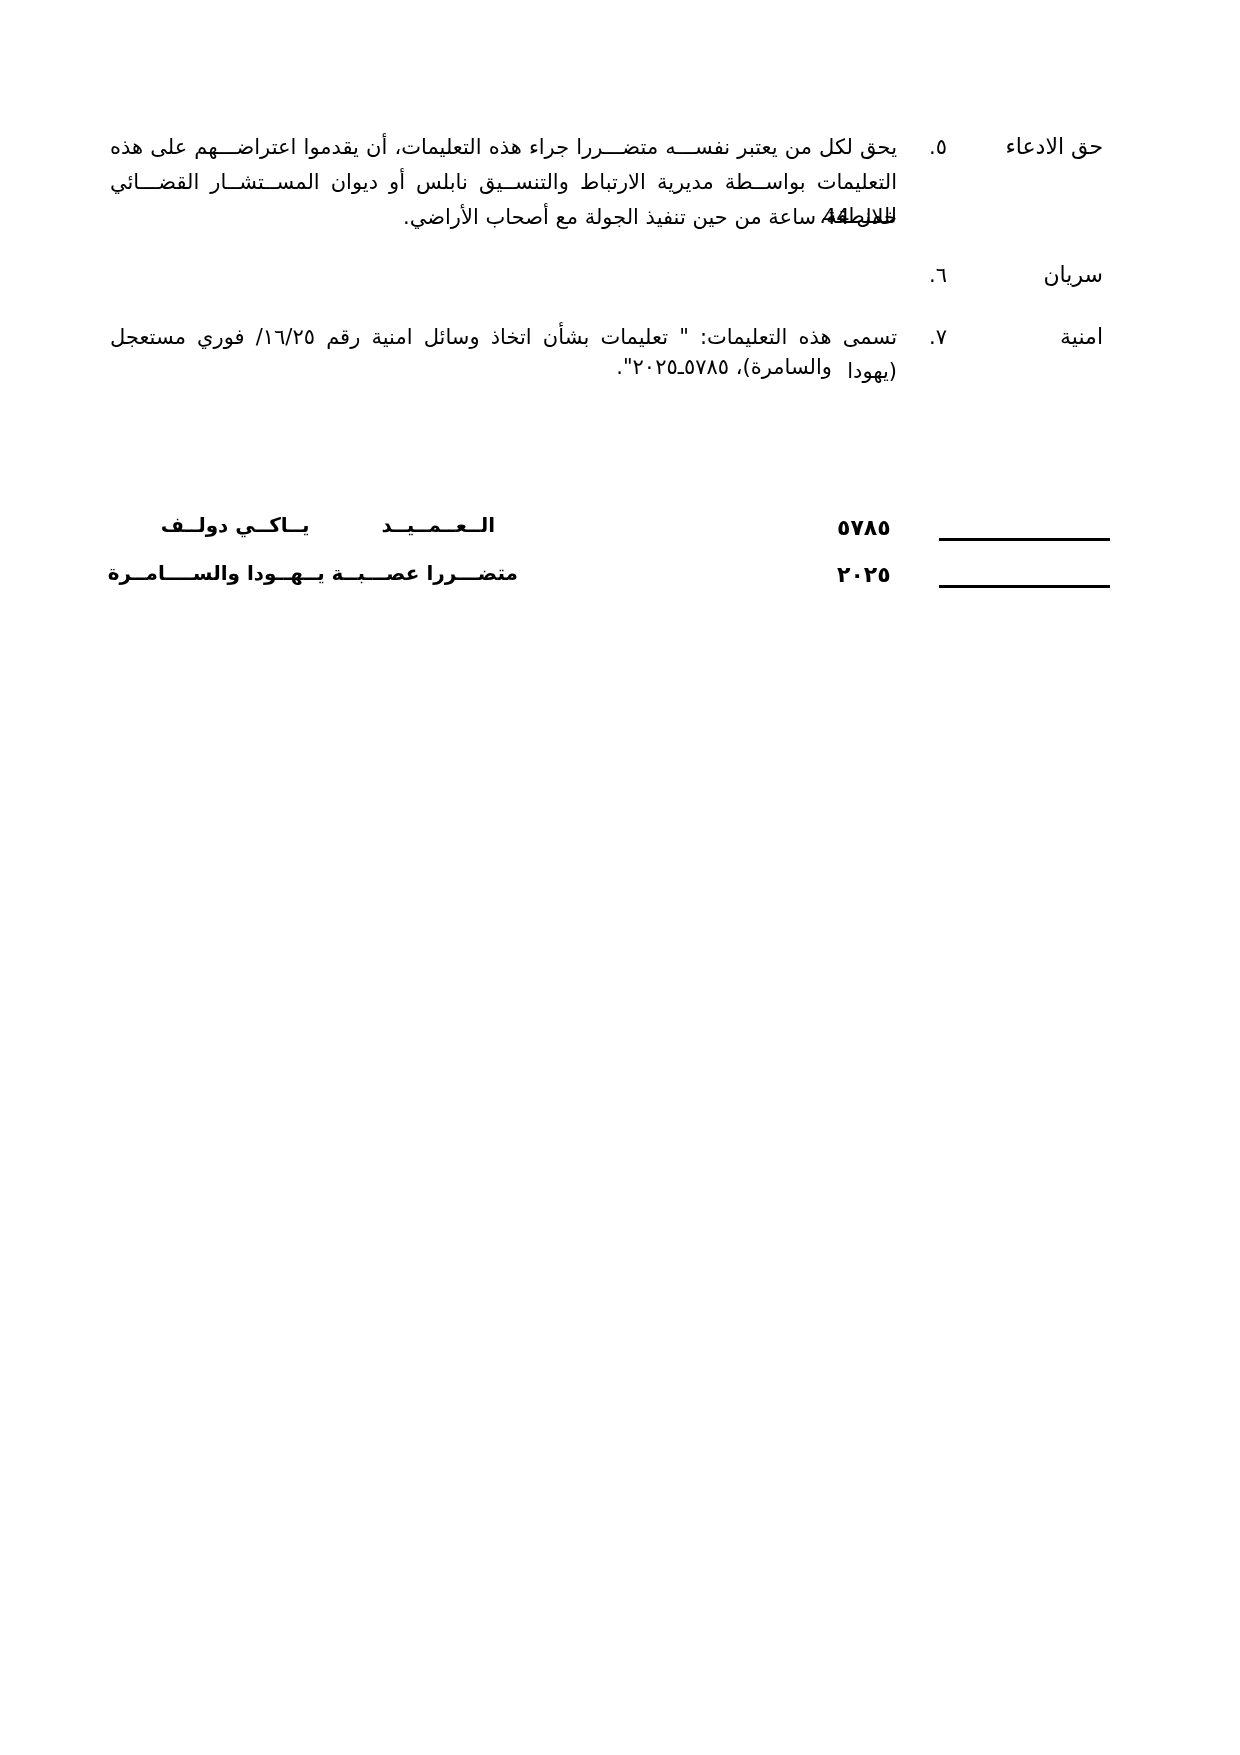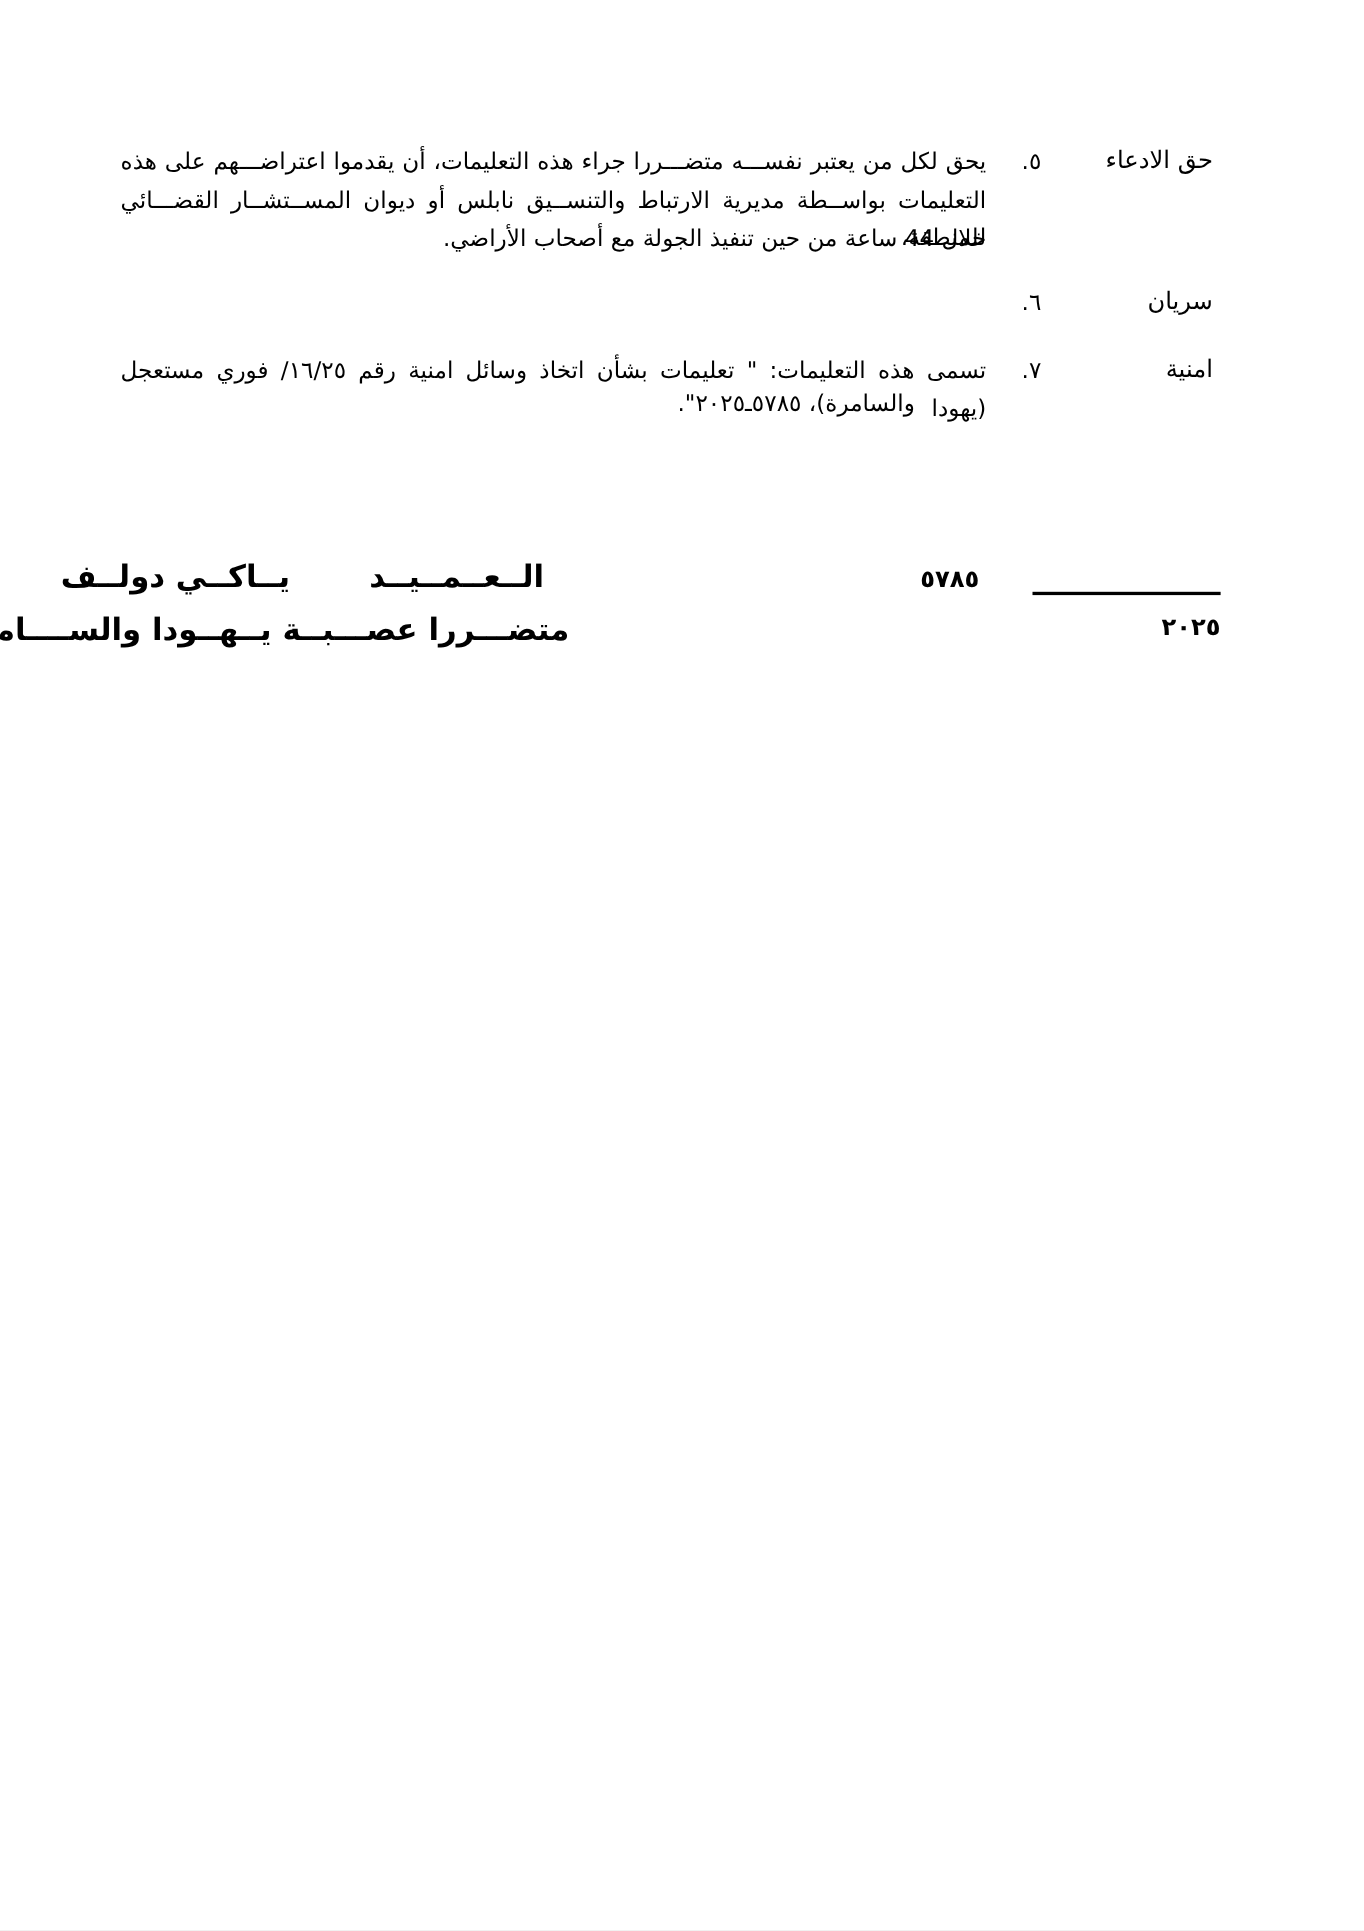--- a/index.html
+++ b/index.html
@@ -38,21 +38,21 @@
     line-height: 34px;
     text-align: right;
     direction: rtl;
   }
   .body-line.stretch {
     text-align: justify;
     text-align-last: justify;
   }
   .sig-text {
     font-weight: bold;
-    font-size: 28px;
+    font-size: 20px;
     line-height: 36px;
     white-space: nowrap;
   }
   .sig-gap {
     display: inline-block;
     width: 72px;
   }
   .serial-row {
     display: flex;
     align-items: flex-end;
@@ -90,21 +90,21 @@
 
   <div class="abs sec-label" style="top:320px; right:137px;">امنية</div>
   <div class="abs sec-number" style="top:320px; right:293px;">٧.</div>
   <div class="abs body-line stretch" style="top:320px; right:343px;">تسمى هذه التعليمات: " تعليمات بشأن اتخاذ وسائل امنية رقم ١٦/٢٥/ فوري مستعجل (يهودا</div>
   <div class="abs body-line" style="top:350px; right:408px; width:722px;">والسامرة)، ٥٧٨٥ـ٢٠٢٥".</div>
 
   <div class="abs serial-row" style="top:510px; left:837px; width:273px; height:32px;">
     <span class="serial-number">٥٧٨٥</span>
     <span class="serial-underline"></span>
   </div>
-  <div class="abs serial-row" style="top:557px; left:837px; width:273px; height:32px;flex-direction:column;">
+  <div class="abs serial-row" style="top:557px; left:837px; width:273px; height:32px;">
     <span class="serial-number">٢٠٢٥</span>
     <span class="serial-underline"></span>
   </div>
 
   <div class="abs sig-text" style="top:507px; right:745px;">
     <span>الــعــمــيــد</span><span class="sig-gap"></span><span>يــاكــي دولــف</span>
   </div>
   <div class="abs sig-text" style="top:555px; right:722px;">متضـــررا عصـــبــة يــهــودا والســــامــرة</div>
 
 </div>

